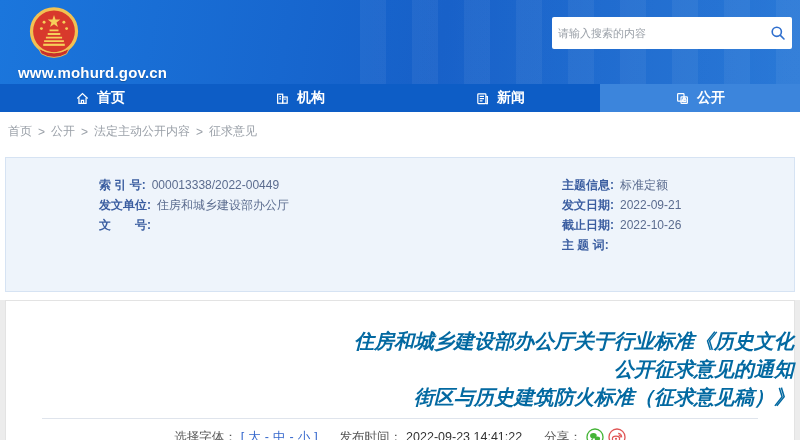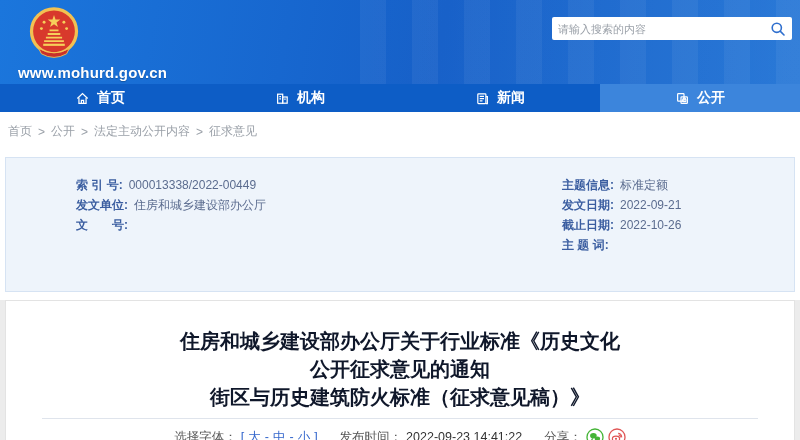--- a/index.html
+++ b/index.html
@@ -13,21 +13,21 @@
     background:
       repeating-linear-gradient(90deg, rgba(255,255,255,0.05) 0 26px, rgba(255,255,255,0) 26px 52px),
       linear-gradient(90deg, rgba(255,255,255,0) 0%, rgba(255,255,255,0.07) 100%);}
   .emblem{ position:absolute; left:27px; top:6px; width:54px; height:56px; }
   .site-url{ position:absolute; left:18px; top:64px; color:#fff; font-size:15px; font-weight:bold;
     letter-spacing:.2px; text-shadow:0 1px 1px rgba(0,0,0,.25);}
   .title-block{ position:absolute; left:88px; top:15px; color:#fff; }
   .site-title{ font-size:27px; font-weight:bold; letter-spacing:1.5px; line-height:32px;
     text-shadow:0 1px 2px rgba(0,0,0,.25);}
   .site-subtitle{ font-size:10px; margin-top:4px; opacity:.95; letter-spacing:.1px;}
-  .search-box{ position:absolute; right:8px; top:17px; width:240px; height:23px; background:#fff;
+  .search-box{ position:absolute; right:8px; top:17px; width:240px; height:32px; background:#fff;
     border-radius:2px; display:flex; align-items:center; padding:0 6px;}
   .search-input{ flex:1; border:none; outline:none; font-size:11px; color:#333; background:transparent;}
   .search-input::placeholder{ color:#9aa0a8; }
   .search-btn{ width:16px; height:16px; cursor:pointer; display:flex; align-items:center;}
 
   
   .nav-bar{ height:28px; background:#0d5dc6; display:flex; }
   .nav-item{ flex:1; display:flex; align-items:center; justify-content:center; gap:7px;
     color:#fff; font-size:14px; font-weight:bold; cursor:pointer;}
   .nav-item.active{ background:#3c85dc; }
@@ -36,31 +36,31 @@
   
   .breadcrumb{ background:#fff; padding:11px 8px 13px; font-size:12px; color:#9aa0a8;
     display:flex; gap:6px; align-items:center;}
   .crumb{ cursor:pointer; }
   .crumb-sep{ color:#9aa0a8; }
 
   
   .panel-wrap{ background:#fff; padding:4px 5px 8px; }
   .meta-panel{ background:#eef4fb; border:1px solid #d6e3f3; height:135px; display:flex;
     padding-top:17px; font-size:12px;}
-  .meta-col-left{ flex:1; padding-left:70px; }
+  .meta-col-left{ flex:1; padding-left:93px; }
   .meta-col-right{ width:232px; }
   .meta-row{ display:flex; line-height:20px; height:20px; white-space:nowrap; }
   .m-label{ color:#3a5da0; font-weight:bold; margin-right:6px; }
   .m-value{ color:#5b6c8f; overflow:hidden; text-overflow:ellipsis; }
 
   
   .article-zone{ background:#ececec; padding:0 5px; height:145px; }
   .article-card{ background:#fff; height:100%; border:1px solid #e3e3e3; border-bottom:none;
     padding-top:26px;}
-  .article-title{ text-align:center; font-size:20px; font-weight:bold; color:#0f172a; line-height:28px;}
+  .article-title{ text-align:right; font-size:20px; font-weight:bold; color:#0369a1; line-height:28px;font-style:italic;}
   .divider{ border-top:1px solid #dfe4ec; margin:7px 36px 0; }
   .meta-bottom{ margin-top:9px; display:flex; justify-content:center; align-items:center; gap:4px;
     font-size:12.5px; color:#555;}
   .font-sel{ color:#3366cc; }
   .font-opt{ color:#3366cc; cursor:pointer; }
   .pub-label{ margin-left:18px; }
   .pub-value{ color:#333; }
   .share-label{ margin-left:18px; }
   .share-icon{ width:18px; height:18px; cursor:pointer; display:inline-block; }
 </style>

